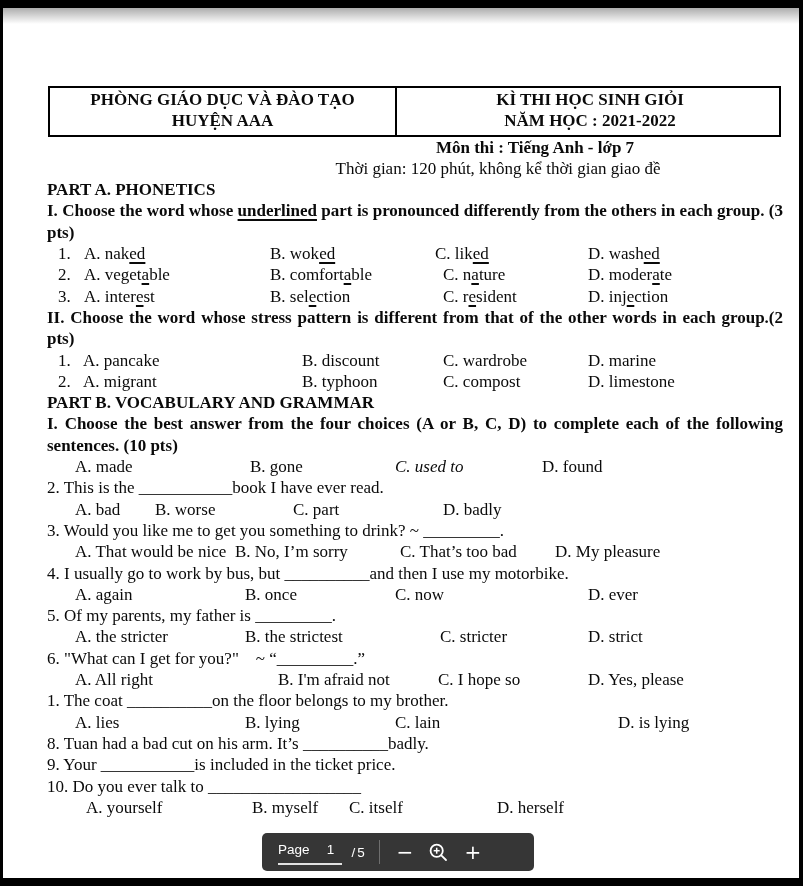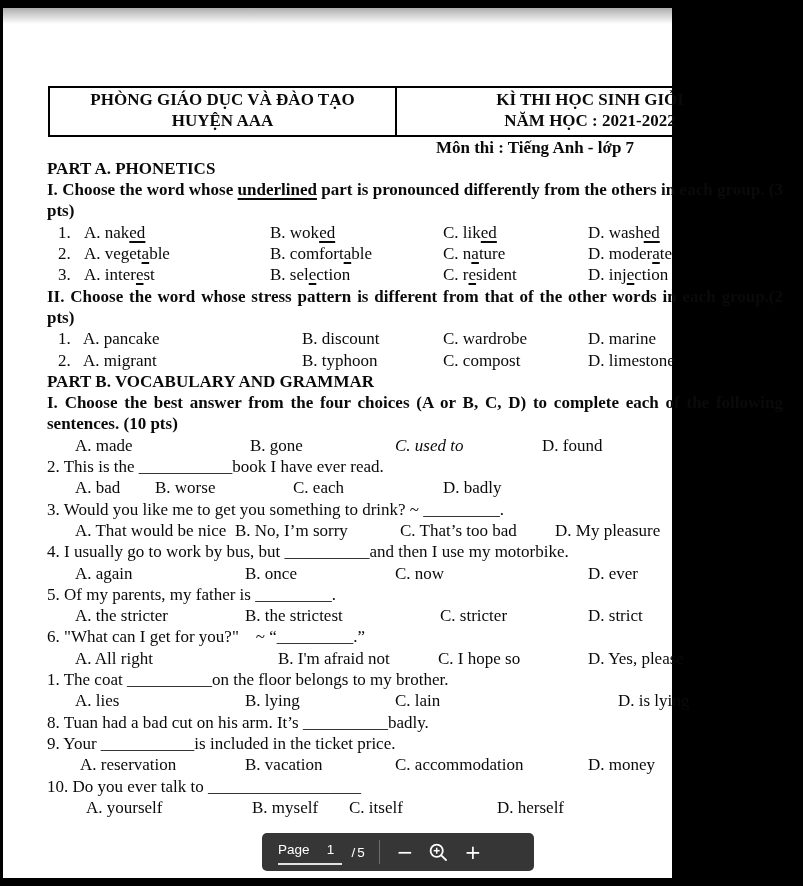--- a/index.html
+++ b/index.html
@@ -1,21 +1,21 @@
 <!DOCTYPE html>
 <html><head>
 <meta charset="utf-8">
 <style>
   html,body{margin:0;padding:0;}
   body{
     width:803px;height:886px;background:#000;position:relative;overflow:hidden;
     font-family:"Liberation Serif",serif;
   }
   .page{
-    position:absolute;left:3px;top:8px;width:669px;height:870px;background:#fff;color:#000;
+    position:absolute;left:3px;top:8px;width:796px;height:870px;background:#fff;color:#000;
   }
   .page::before{
     content:"";position:absolute;left:0;top:0;right:0;height:16px;
     background:linear-gradient(rgba(0,0,0,0.32),rgba(0,0,0,0));pointer-events:none;
   }
   .content{
     position:absolute;left:44px;top:78px;width:736px;
     font-size:17px;line-height:21.3px;color:#0a0a0a;
   }
   .htable{
@@ -68,29 +68,30 @@
           <div>PHÒNG GIÁO DỤC VÀ ĐÀO TẠO</div>
           <div>HUYỆN AAA</div>
         </div>
         <div class="hcell">
           <div>KÌ THI HỌC SINH GIỎI</div>
           <div>NĂM HỌC : 2021-2022</div>
         </div>
       </div>
 
       <div class="subject">Môn thi : Tiếng Anh - lớp 7</div>
+      <div class="timeline">Thời gian: 120 phút, không kể thời gian giao đề</div>
 
       <div class="b">PART A. PHONETICS</div>
       <div class="b jus" id="a1-title"><span>I. Choose the word whose </span><span class="u">underlined</span><span> part is pronounced differently from the others in each group. (3 pts)</span></div>
       <div id="a1-rows">
           <div class="opt-row">
             <span class="num" style="left: 11px;">1.</span>
             <span class="opt" style="left: 37px;"><span>A. nak</span><span class="u">ed</span></span>
             <span class="opt" style="left: 223px;"><span>B. wok</span><span class="u">ed</span></span>
-            <span class="opt" style="left: 396px; font-family: Liberation Serif, serif;"><span>C. lik</span><span class="u">ed</span></span>
+            <span class="opt" style="left: 388px; font-family: Liberation Serif, serif;"><span>C. lik</span><span class="u">ed</span></span>
             <span class="opt" style="left: 541px;"><span>D. wash</span><span class="u">ed</span></span>
           </div>
           <div class="opt-row">
             <span class="num" style="left: 11px;">2.</span>
             <span class="opt" style="left: 37px;"><span>A. veget</span><span class="u">a</span><span>ble</span></span>
             <span class="opt" style="left: 223px;"><span>B. comfort</span><span class="u">a</span><span>ble</span></span>
             <span class="opt" style="left: 396px;"><span>C. n</span><span class="u">a</span><span>ture</span></span>
             <span class="opt" style="left: 541px;"><span>D. moder</span><span class="u">a</span><span>te</span></span>
           </div>
           <div class="opt-row">
@@ -126,21 +127,21 @@
           <div class="opt-row">
             <span class="opt" style="left: 28px;">A. made</span>
             <span class="opt" style="left: 203px; text-align: center;">B. gone</span>
             <span class="opt" style="left: 348px; font-style: italic;">C. used to</span>
             <span class="opt" style="left: 495px;">D. found</span>
           </div>
           <div class="stem">2. This is the ___________book I have ever read.</div>
           <div class="opt-row">
             <span class="opt" style="left: 28px;">A. bad</span>
             <span class="opt" style="left: 108px;">B. worse</span>
-            <span class="opt" style="left: 246px;">C. each</span>
+            <span class="opt" style="left: 246px;">C. part</span>
             <span class="opt" style="left: 396px;">D. badly</span>
           </div>
           <div class="stem">3. Would you like me to get you something to drink? ~ _________.</div>
           <div class="opt-row">
             <span class="opt" style="left: 28px;">A. That would be nice</span>
             <span class="opt" style="left: 188px;">B. No, I’m sorry</span>
             <span class="opt" style="left: 353px;">C. That’s too bad</span>
             <span class="opt" style="left: 508px;">D. My pleasure</span>
           </div>
           <div class="stem">4. I usually go to work by bus, but __________and then I use my motorbike.</div>
@@ -166,26 +167,20 @@
           </div>
           <div class="stem">1. The coat __________on the floor belongs to my brother.</div>
           <div class="opt-row">
             <span class="opt" style="left: 28px;">A. lies</span>
             <span class="opt" style="left: 198px;">B. lying</span>
             <span class="opt" style="left: 348px;">C. lain</span>
             <span class="opt" style="left: 571px;">D. is lying</span>
           </div>
           <div class="stem">8. Tuan had a bad cut on his arm. It’s __________badly.</div>
           <div class="stem">9. Your ___________is included in the ticket price.</div>
-          <div class="opt-row">
-            <span class="opt" style="left: 33px;">A. reservation</span>
-            <span class="opt" style="left: 198px;">B. vacation</span>
-            <span class="opt" style="left: 348px;">C. accommodation</span>
-            <span class="opt" style="left: 541px;">D. money</span>
-          </div>
           <div class="stem">10. Do you ever talk to __________________</div>
           <div class="opt-row">
             <span class="opt" style="left: 39px;">A. yourself</span>
             <span class="opt" style="left: 205px;">B. myself</span>
             <span class="opt" style="left: 302px;">C. itself</span>
             <span class="opt" style="left: 450px;">D. herself</span>
           </div>
         </div>
 
     </div>

